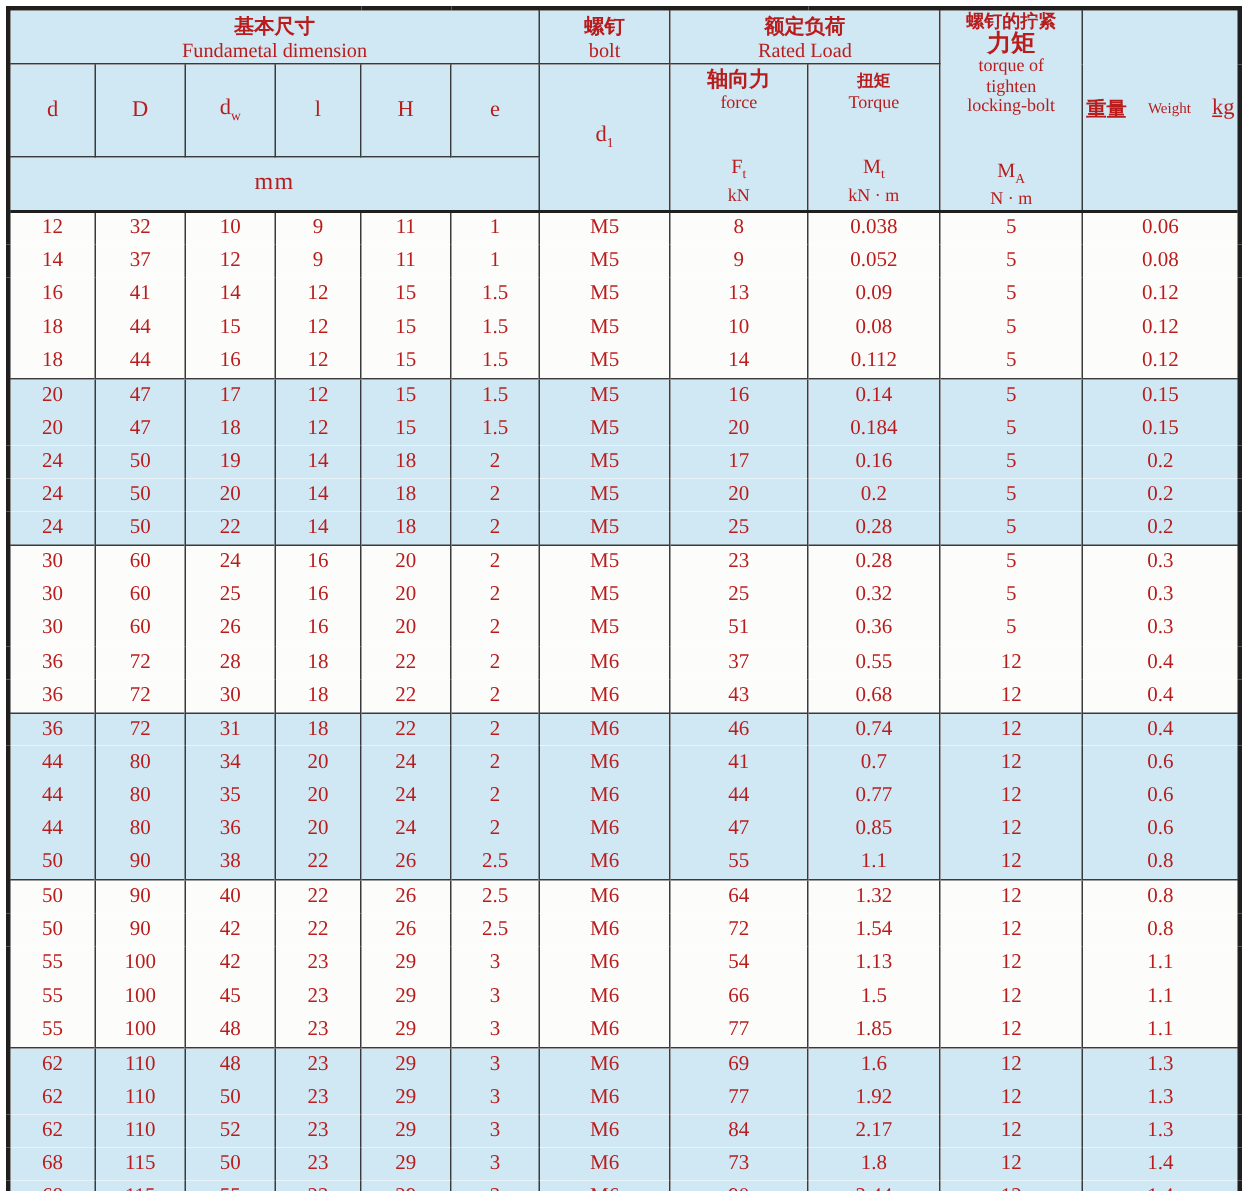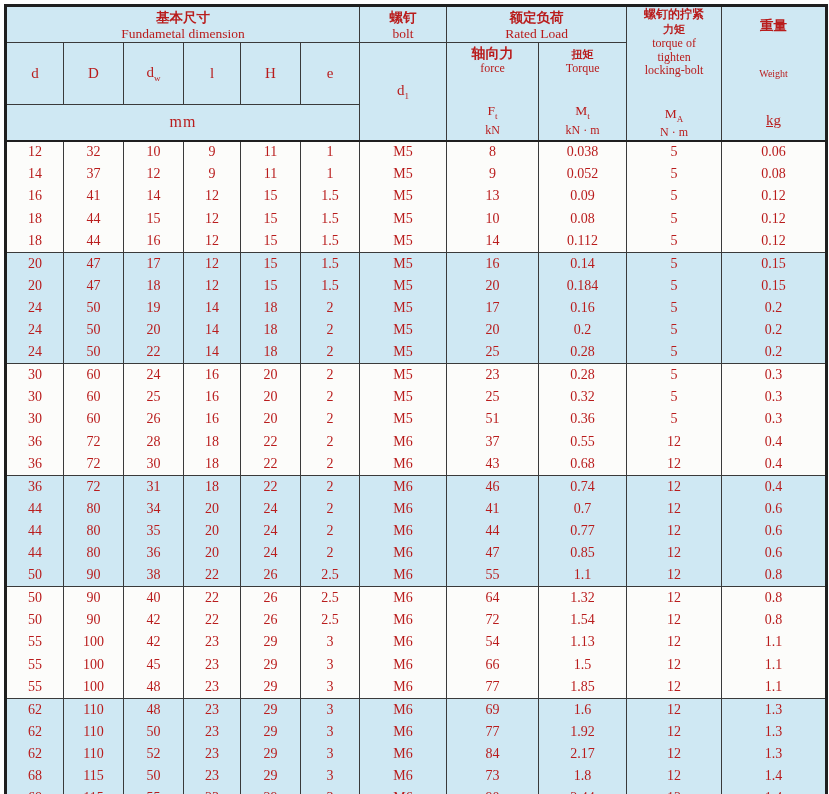--- a/index.html
+++ b/index.html
@@ -43,21 +43,21 @@
   tbody tr.band td { background: #cfe8f3; }
   tbody tr.group-start td { border-top: 1px solid #3a3a3a; }
   .zh { font-weight: bold; font-size: 13.5px; line-height: 17px; }
   .en { font-size: 13.5px; line-height: 15px; }
   .en-sm { font-size: 12px; line-height: 13.5px; }
   .sym { font-size: 13.5px; line-height: 15px; margin-top: 28px; }
   sub { font-size: 9px; vertical-align: sub; }
   .letters { font-size: 15px; }
   .mm-cell { font-size: 16px; letter-spacing: 1px; }
   .stack { display: flex; flex-direction: column; justify-content: center; align-items: center; }
-  .weight-stack { display: flex; flex-direction: column; justify-content: space-between; align-items: center; height: 100%; padding: 10px 0 12px 0; }
+  .weight-stack { display: flex; justify-content: space-between; align-items: center; height: 100%; padding: 10px 0 12px 0; }
 </style>
 </head>
 <body>
 
 <div class="page">
   <table class="spec">
     <colgroup>
       <col style="width:58px">
         <col style="width:60px">
         <col style="width:60px">
@@ -80,21 +80,21 @@
           <div class="zh">螺钉</div>
           <div class="en">bolt</div>
         </th>
         <th colspan="2">
           <div class="zh">额定负荷</div>
           <div class="en">Rated  Load</div>
         </th>
         <th rowspan="3">
           <div class="stack">
             <div class="zh" style="font-size:12px; line-height:15px;">螺钉的拧紧</div>
-            <div class="zh" style="font-size:11px; line-height:15px;">力矩</div>
+            <div class="zh" style="font-size:16px; line-height:15px;">力矩</div>
             <div class="en-sm">torque of</div>
             <div class="en-sm">tighten</div>
             <div class="en-sm">locking-bolt</div>
             <div class="sym"><span>M</span><sub>A</sub></div>
             <div class="en-sm">N · m</div>
           </div>
         </th>
         <th rowspan="3">
           <div class="weight-stack">
             <div class="zh">重量</div>

